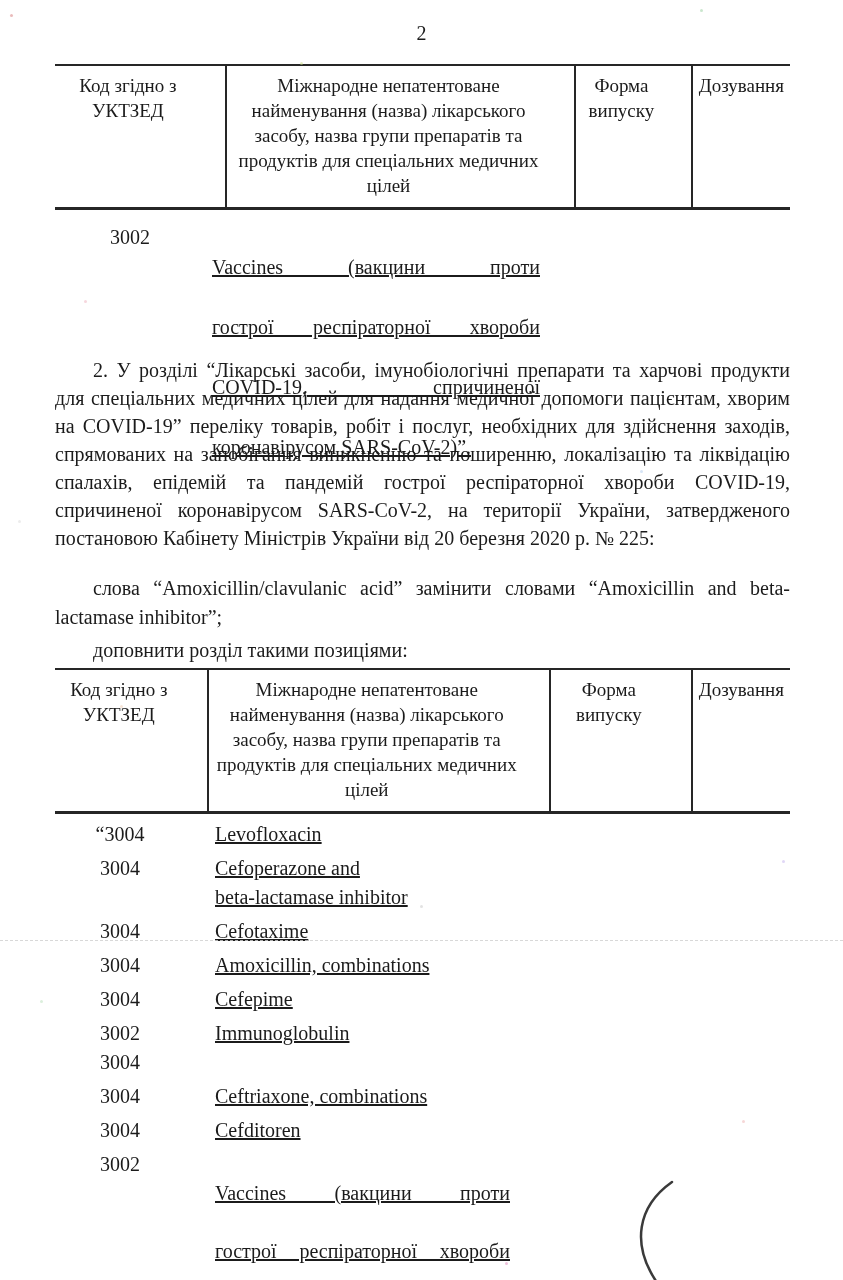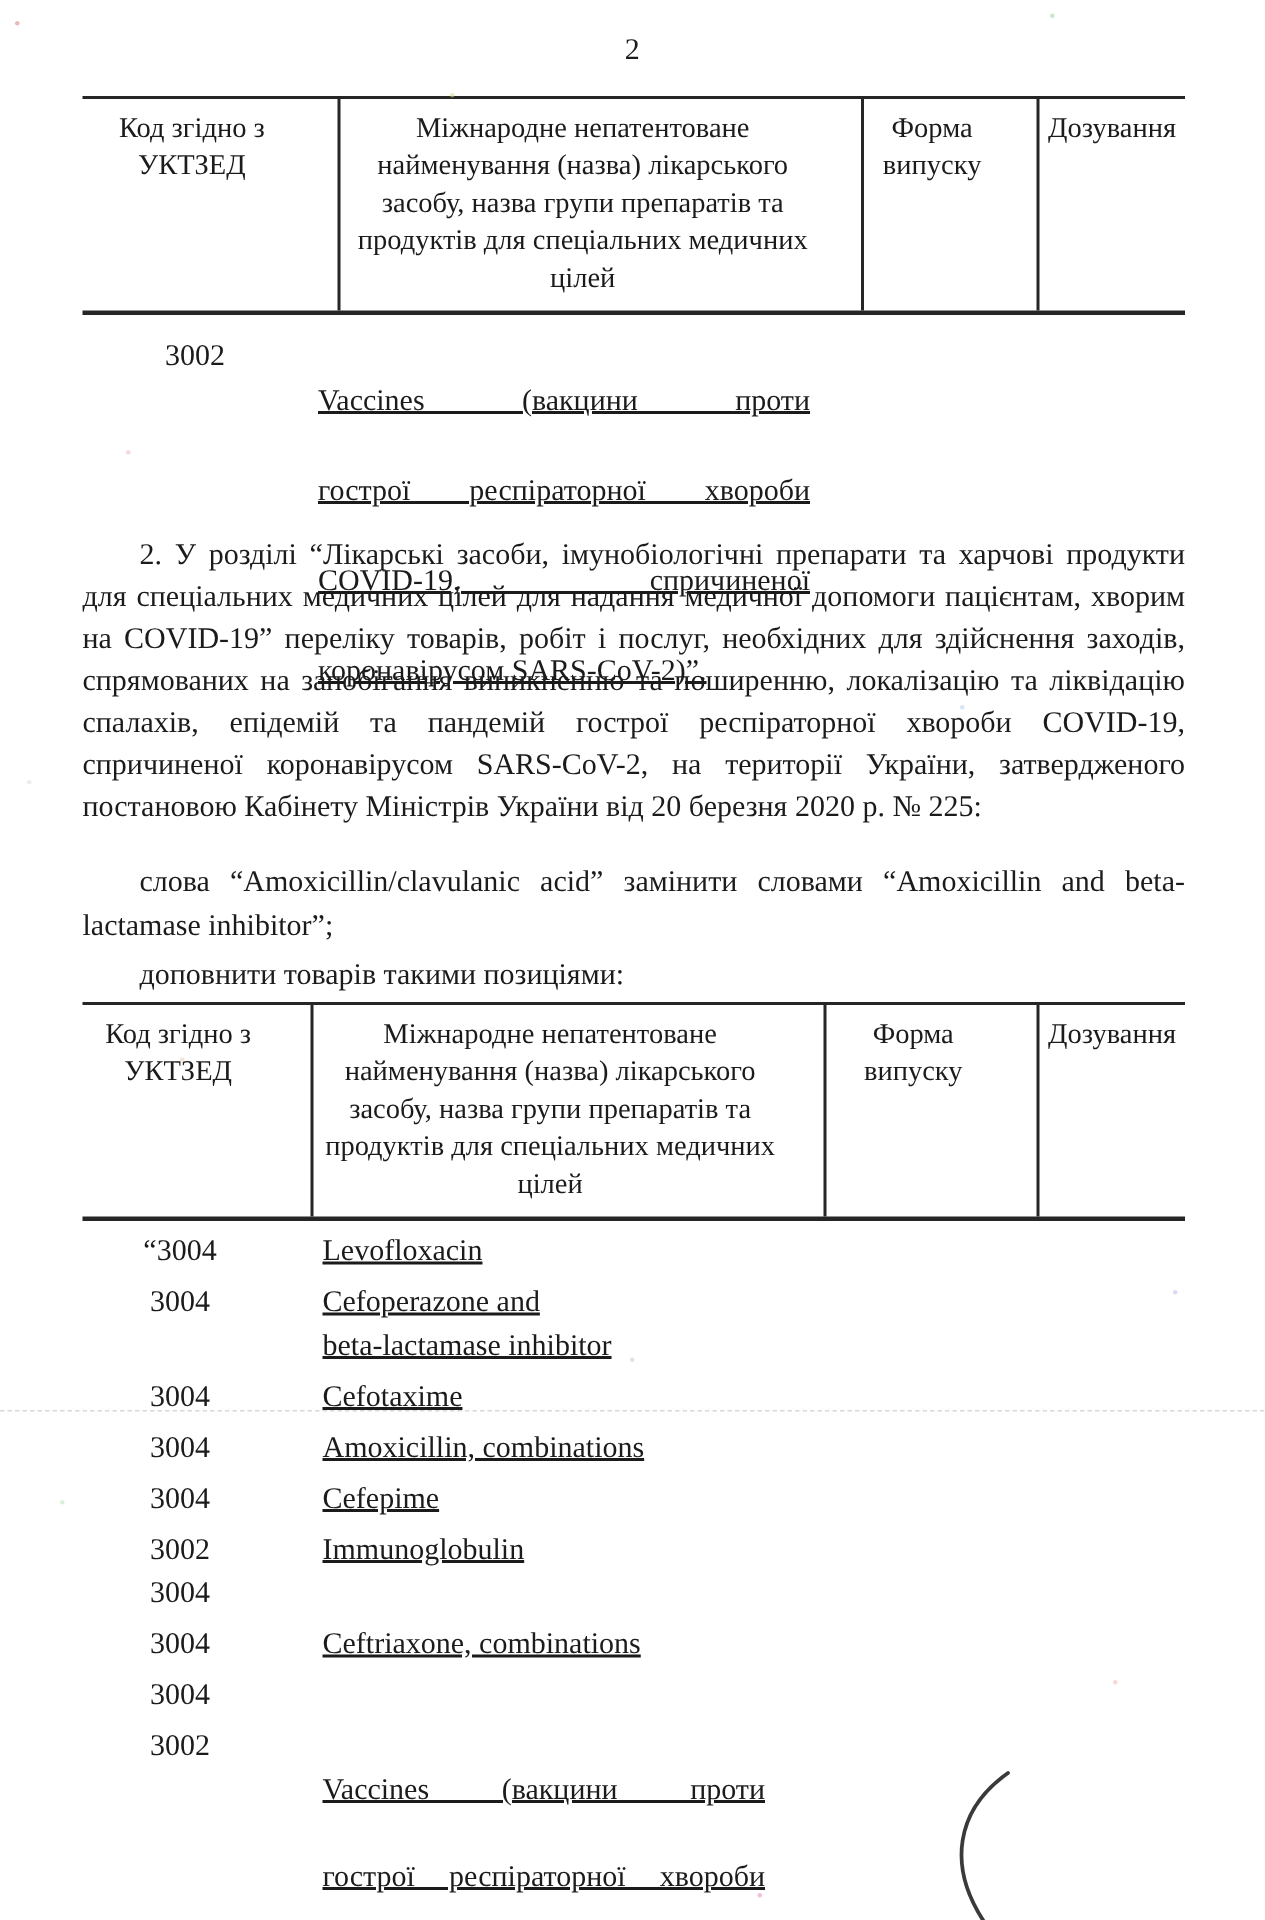--- a/index.html
+++ b/index.html
@@ -97,21 +97,21 @@
         <div class="jline">гострої респіраторної хвороби</div>
         <div class="jline">COVID-19, спричиненої</div>
         <div class="jlast">коронавірусом SARS-CoV-2)”.</div>
       </div>
     </div>
   </div>
 </div>
 
 <p class="para p2">2. У розділі “Лікарські засоби, імунобіологічні препарати та харчові продукти для спеціальних медичних цілей для надання медичної допомоги пацієнтам, хворим на COVID-19” переліку товарів, робіт і послуг, необхідних для здійснення заходів, спрямованих на запобігання виникненню та поширенню, локалізацію та ліквідацію спалахів, епідемій та пандемій гострої респіраторної хвороби COVID-19, спричиненої коронавірусом SARS-CoV-2, на території України, затвердженого постановою Кабінету Міністрів України від 20 березня 2020 р. № 225:</p>
 <p class="para p3">слова “Amoxicillin/clavulanic acid” замінити словами “Amoxicillin and beta-lactamase inhibitor”;</p>
-<p class="para p4">доповнити товарів такими позиціями:</p>
+<p class="para p4">доповнити розділ такими позиціями:</p>
 
 <div class="dtable t2">
   <div class="thead">
     <div class="th th1">Код згідно з УКТЗЕД</div>
     <div class="th th2">Міжнародне непатентоване найменування (назва) лікарського засобу, назва групи препаратів та продуктів для спеціальних медичних цілей</div>
     <div class="th th3">Форма випуску</div>
     <div class="th th4">Дозування</div>
   </div>
   <div class="tbody">
     <div class="trow">
@@ -139,20 +139,21 @@
       <div class="tcode">3002
 3004</div>
       <div class="tname">Immunoglobulin</div>
     </div>
     <div class="trow">
       <div class="tcode">3004</div>
       <div class="tname">Ceftriaxone, combinations</div>
     </div>
     <div class="trow">
       <div class="tcode">3004</div>
+      <div class="tname">Cefditoren</div>
     </div>
     <div class="trow">
       <div class="tcode">3002</div>
       <div class="tname">
         <div class="jline">Vaccines (вакцини проти</div>
         <div class="jline">гострої респіраторної хвороби</div>
         
         
       </div>
     </div>

